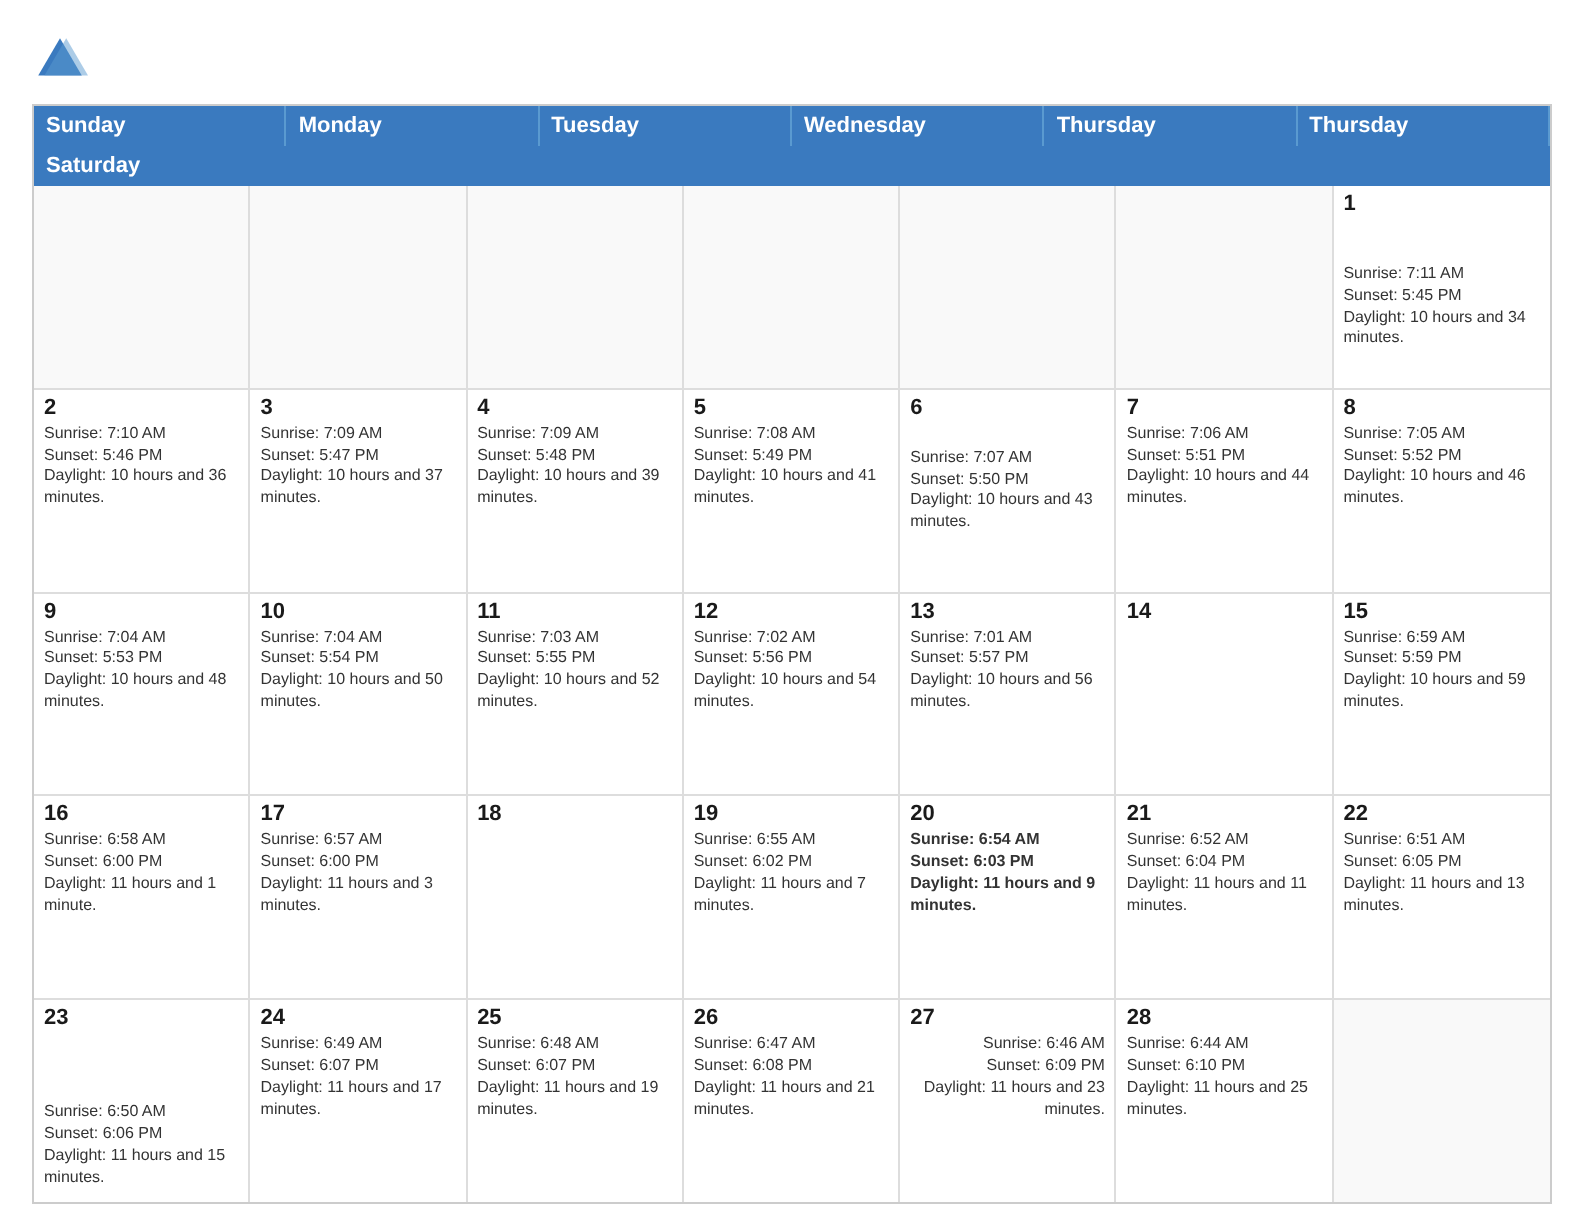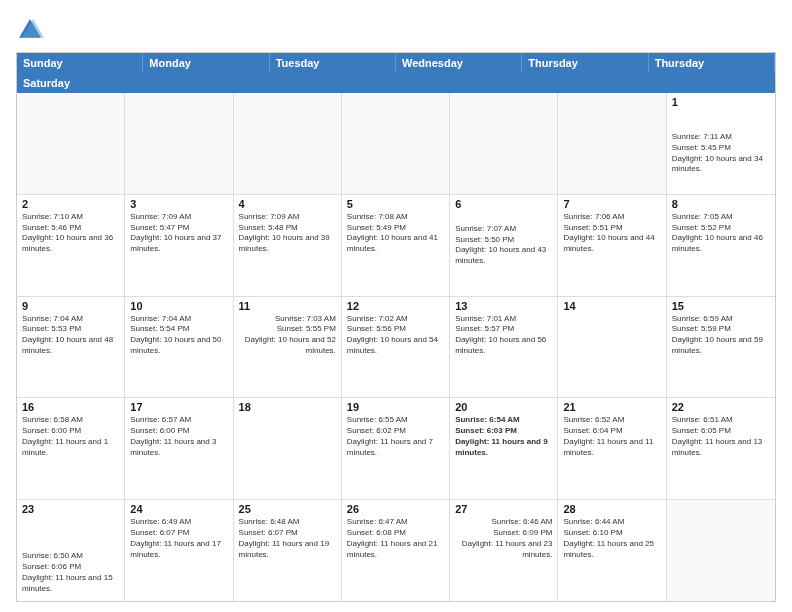--- a/index.html
+++ b/index.html
@@ -216,21 +216,21 @@
 Daylight: 10 hours and 48 minutes.</div>
           </div>
           <div class="cal-cell">
             <span class="day-num">10</span>
             <div class="cell-text" style="white-space: pre-line;">Sunrise: 7:04 AM
 Sunset: 5:54 PM
 Daylight: 10 hours and 50 minutes.</div>
           </div>
           <div class="cal-cell">
             <span class="day-num">11</span>
-            <div class="cell-text" style="white-space: pre-line; text-align: right;">Sunrise: 7:03 AM
+            <div class="cell-text" style="white-space: pre-line;">Sunrise: 7:03 AM
 Sunset: 5:55 PM
 Daylight: 10 hours and 52 minutes.</div>
           </div>
           <div class="cal-cell">
             <span class="day-num">12</span>
             <div class="cell-text" style="white-space: pre-line;">Sunrise: 7:02 AM
 Sunset: 5:56 PM
 Daylight: 10 hours and 54 minutes.</div>
           </div>
           <div class="cal-cell">

